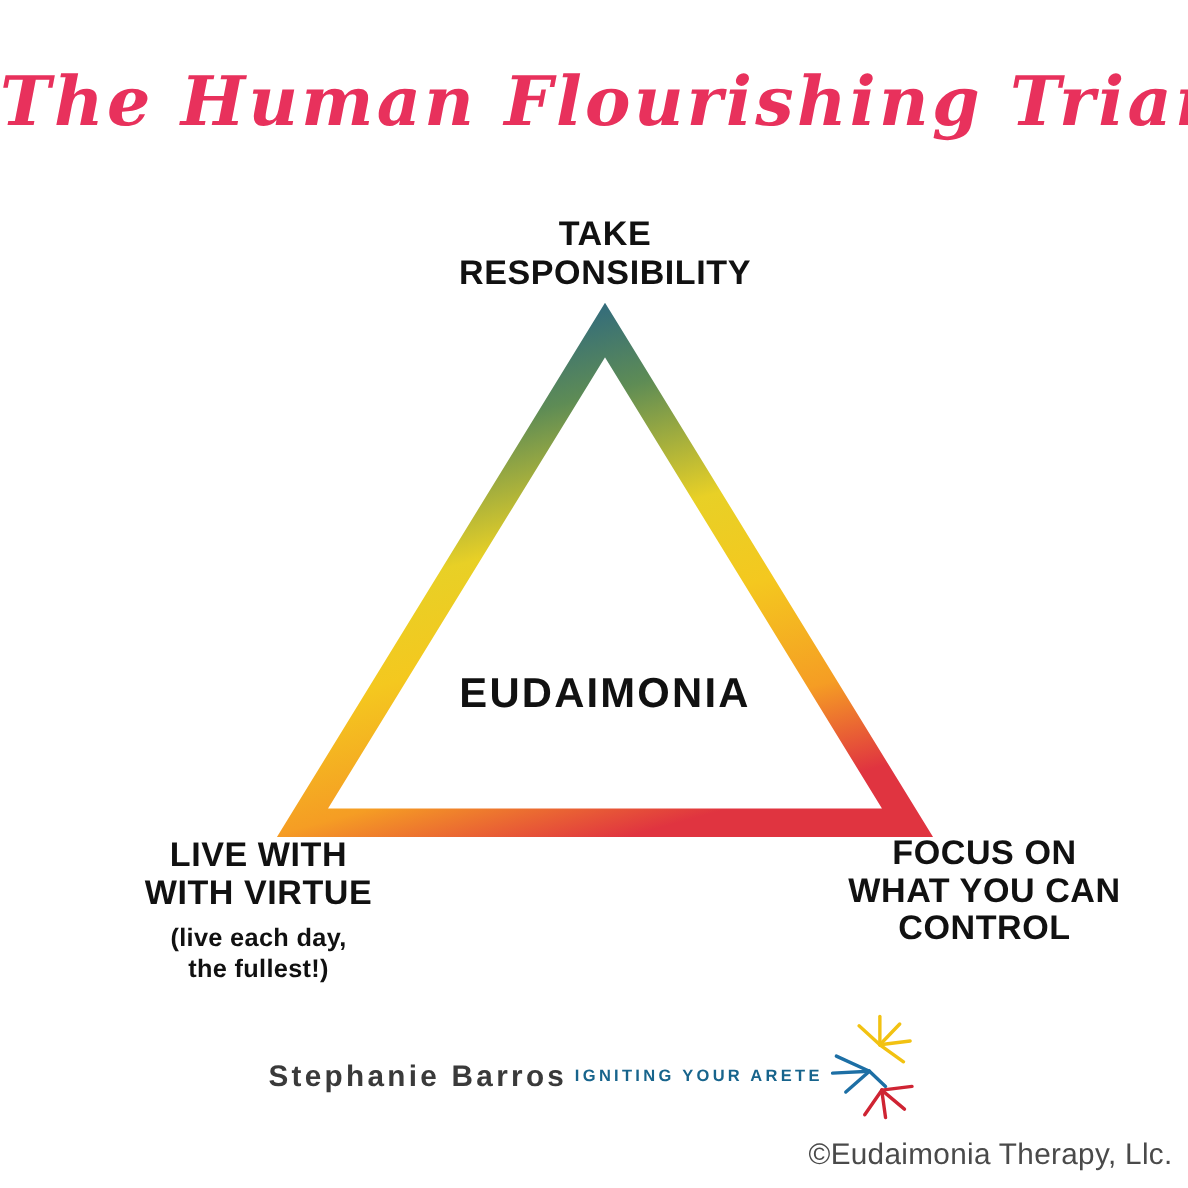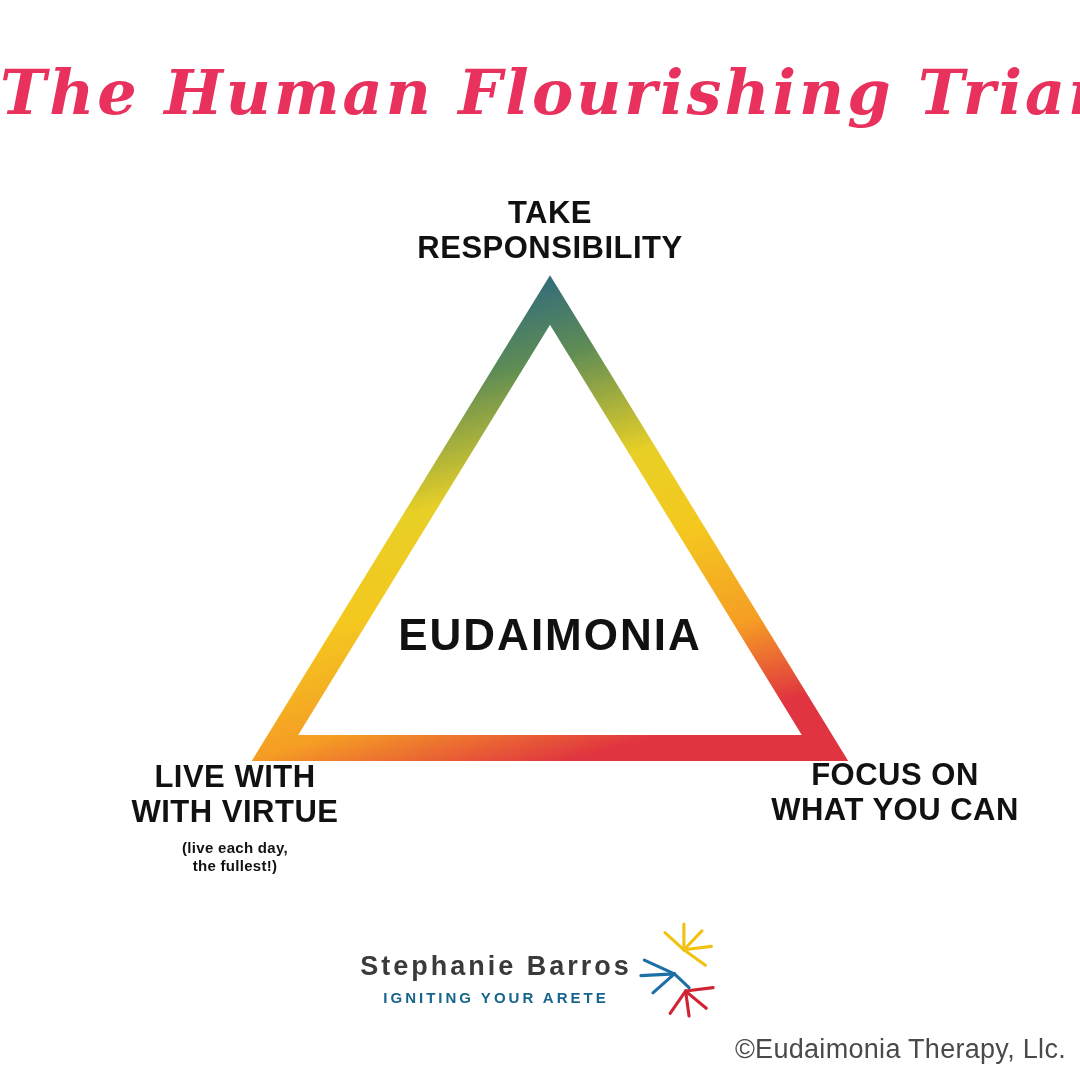--- a/index.html
+++ b/index.html
@@ -16,32 +16,32 @@
     white-space:nowrap;
   }
   .vertex-label {
     position:absolute; text-align:center; font-weight:bold;
     font-size:31px; line-height:1.12; letter-spacing:0.5px;
     color:var(--label,#111111);
   }
   .vl-top { top:196px; left:290px; width:520px; }
   .vl-bl  { top:760px; left:60px;  width:350px; }
   .vl-br  { top:758px; left:730px; width:330px; }
-  .sub-label { margin-top:10px; font-size:15px; line-height:1.18; letter-spacing:0.3px; }
+  .sub-label { margin-top:10px; font-size:23px; line-height:1.18; letter-spacing:0.3px; }
   .center-label {
     position:absolute; top:610px; left:330px; width:440px; text-align:center;
-    font-size:44px; font-weight:bold; letter-spacing:2px; color:var(--label,#111111);
+    font-size:38px; font-weight:bold; letter-spacing:2px; color:var(--label,#111111);
   }
   .triangle-wrap { position:absolute; top:270px; left:250px; width:600px; height:500px; }
   .triangle-wrap svg { display:block; }
   .logo {
     position:absolute; top:920px; left:0; width:100%;
     display:flex; justify-content:center; align-items:center; gap:2px;
   }
-  .logo-text { display:flex; flex-direction:column; align-items:center; gap:7px; padding-top:16px; }
+  .logo-text { display:flex; flex-direction:row; align-items:center; gap:7px; padding-top:16px; }
   .logo-name { font-size:27px; font-weight:bold; letter-spacing:3px; color:var(--logo_name,#3a3a3a); white-space:nowrap; }
   .logo-tagline { font-size:15px; font-weight:bold; letter-spacing:3px; color:var(--tagline,#17648c); white-space:nowrap; }
   .spark { width:86px; height:100px; }
   .copyright {
     position:absolute; top:1034px; right:14px; font-size:27px;
     color:var(--copyright,#4a4a4a); letter-spacing:0.3px; white-space:nowrap;
   }
 </style>
 </head>
 <body>
@@ -78,20 +78,21 @@
     <div>WITH VIRTUE</div>
     <div class="sub-label">
       <div>(live each day,</div>
       <div>the fullest!)</div>
     </div>
   </div>
 
   <div class="vertex-label vl-br">
     <div>FOCUS ON</div>
     <div>WHAT YOU CAN</div>
+    <div>CONTROL</div>
   </div>
 
   <div class="logo">
     <div class="logo-text">
       <div class="logo-name">Stephanie Barros</div>
       <div class="logo-tagline">IGNITING YOUR ARETE</div>
     </div>
     <svg class="spark" viewBox="0 0 100 115" aria-hidden="true">
       <g fill="none" stroke-width="3.6" stroke-linecap="round" stroke="#f2c212">
         <line x1="58" y1="34" x2="58" y2="4"></line>

